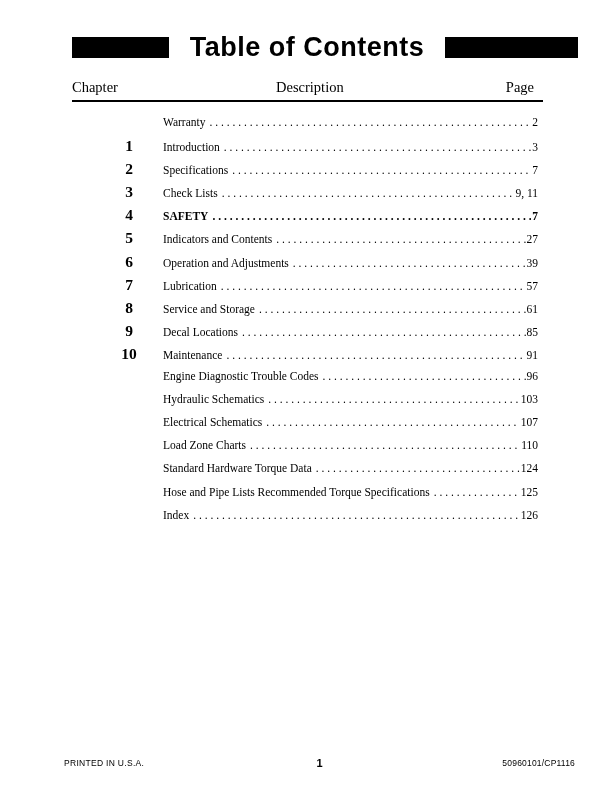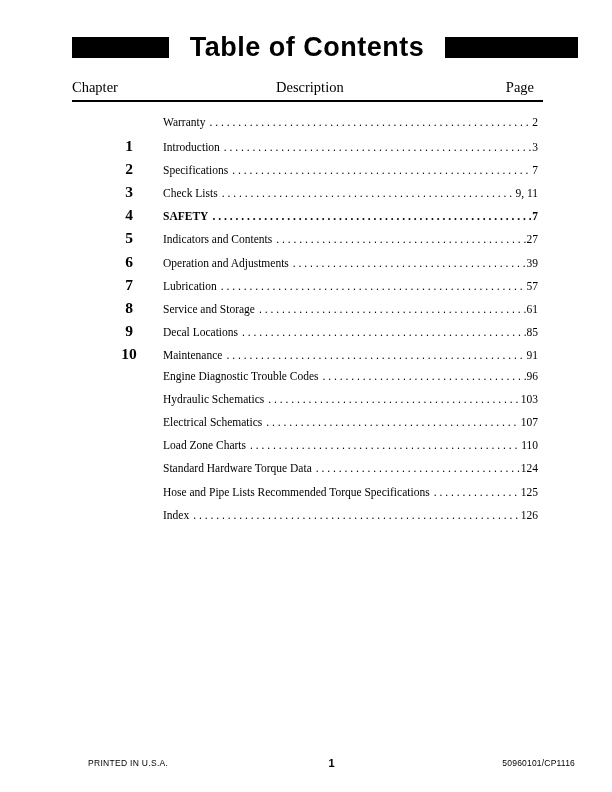--- a/index.html
+++ b/index.html
@@ -104,21 +104,21 @@
   }
   .toc-row.bold .desc,
   .toc-row.bold .pg,
   .toc-row.bold .leader::after {
     font-weight: bold;
   }
 
   
   .footer {
     position: absolute;
-    left: 88px;
+    left: 64px;
     right: 37px;
     top: 756px;
     height: 14px;
     font-family: "Liberation Sans", sans-serif;
     font-size: 8.5px;
     line-height: 14px;
   }
   .footer-left {
     position: absolute;
     left: 0;

